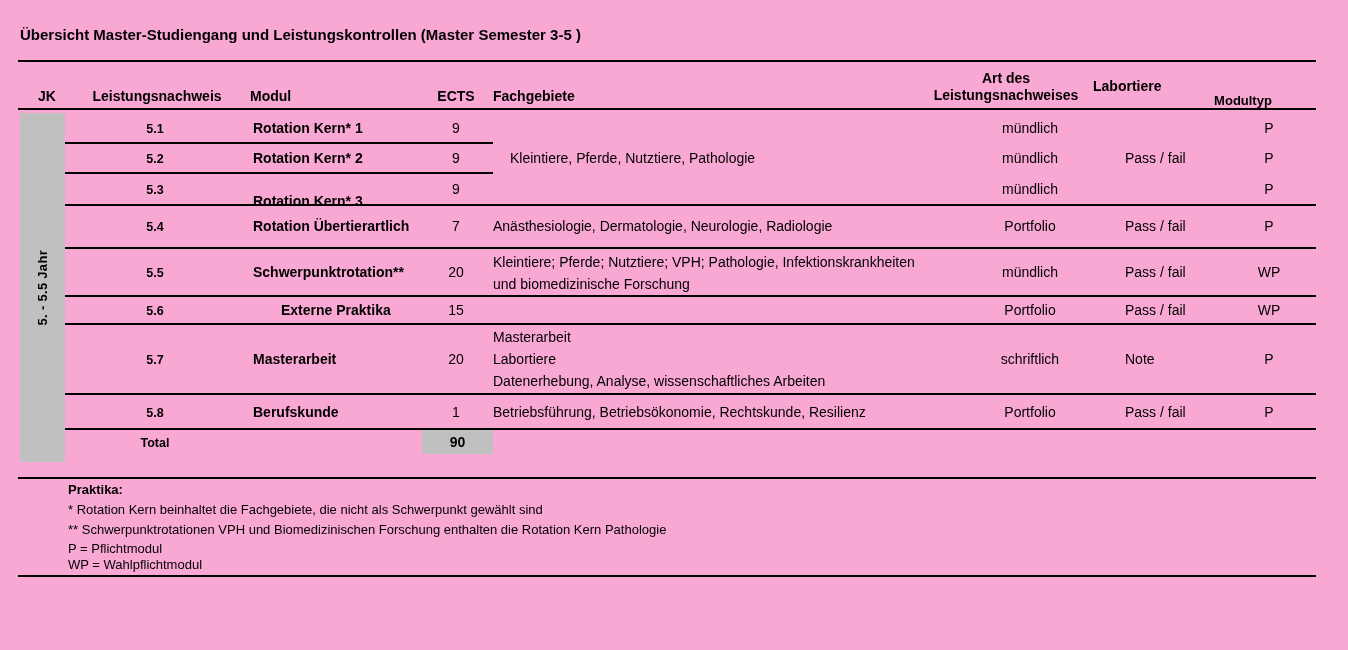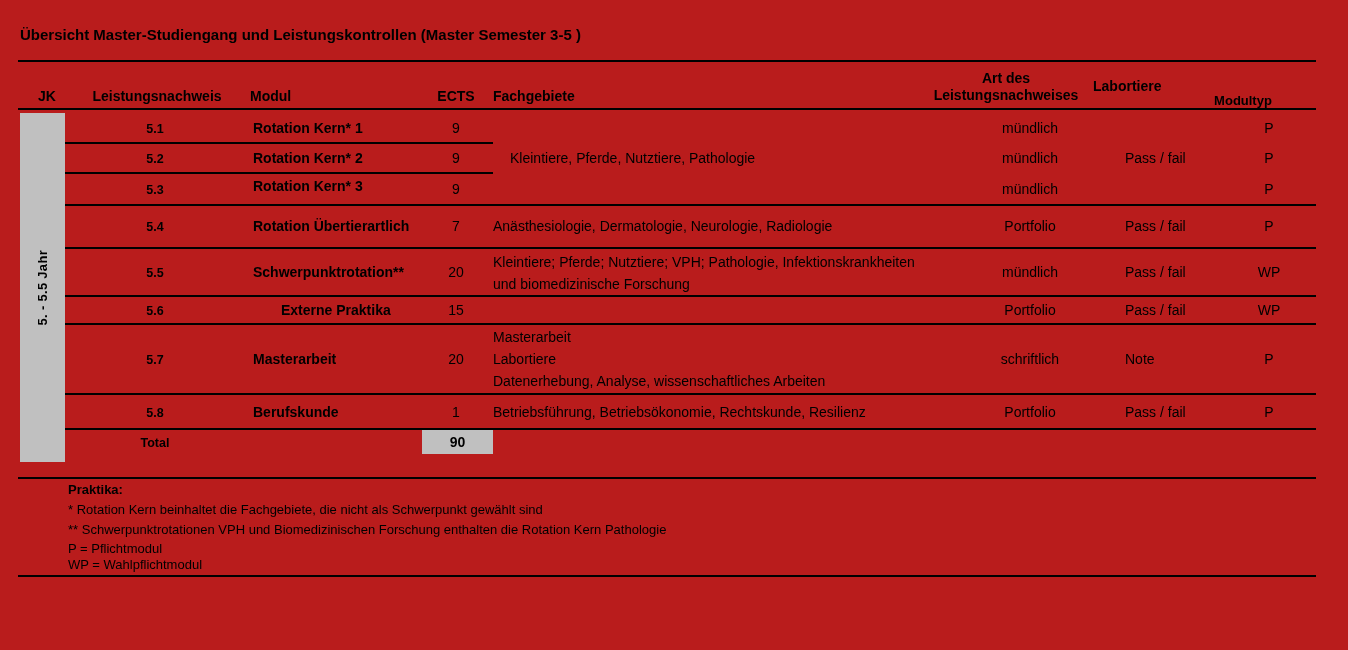--- a/index.html
+++ b/index.html
@@ -1,16 +1,16 @@
 <!DOCTYPE html>
 <html><head>
 <meta charset="utf-8">
 <style>
   html,body{margin:0;padding:0;background:#ffffff;}
-  .page{position:relative;width:1348px;height:650px;background:#b91c1c;overflow:hidden;
+  .page{position:relative;width:1348px;height:650px;background:#f9a8d4;overflow:hidden;
         font-family:"Liberation Sans",sans-serif;color:#000;}
   .abs{position:absolute;white-space:nowrap;line-height:16px;font-size:14px;}
   .b{font-weight:bold;}
   .ctr{text-align:center;}
   .sm{font-size:13px;}
   .xs{font-size:12.5px;}
   .hline{position:absolute;height:2px;background:#000;}
   .jkbar{position:absolute;left:20px;top:113px;width:45px;height:349px;background:#c0c0c0;
          display:flex;align-items:center;justify-content:center;}
   .vtext{writing-mode:vertical-rl;transform:rotate(180deg);font-weight:bold;font-size:13px;
@@ -61,21 +61,21 @@
 
   <div class="abs b ctr xs" style="left:65px;top:151px;width:180px;">5.2</div>
   <div class="abs b" style="left:253px;top:150px;">Rotation Kern* 2</div>
   <div class="abs ctr" style="left:420px;top:150px;width:72px;">9</div>
   <div class="abs" style="left:510px;top:150px;">Kleintiere, Pferde, Nutztiere, Pathologie</div>
   <div class="abs ctr" style="left:950px;top:150px;width:160px;">mündlich</div>
   <div class="abs" style="left:1125px;top:150px;">Pass / fail</div>
   <div class="abs ctr" style="left:1224px;top:150px;width:90px;">P</div>
 
   <div class="abs b ctr xs" style="left:65px;top:182px;width:180px;">5.3</div>
-  <div class="abs b" style="left:253px;top:178px;">Rotation Kern* 3</div>
+  <div class="abs b" style="left:253px;top:193px;">Rotation Kern* 3</div>
   <div class="abs ctr" style="left:420px;top:181px;width:72px;">9</div>
   <div class="abs ctr" style="left:950px;top:181px;width:160px;">mündlich</div>
   <div class="abs ctr" style="left:1224px;top:181px;width:90px;">P</div>
 
   <div class="abs b ctr xs" style="left:65px;top:219px;width:180px;">5.4</div>
   <div class="abs b" style="left:253px;top:218px;">Rotation Übertierartlich</div>
   <div class="abs ctr" style="left:420px;top:218px;width:72px;">7</div>
   <div class="abs" style="left:493px;top:218px;">Anästhesiologie, Dermatologie, Neurologie, Radiologie</div>
   <div class="abs ctr" style="left:950px;top:218px;width:160px;">Portfolio</div>
   <div class="abs" style="left:1125px;top:218px;">Pass / fail</div>

